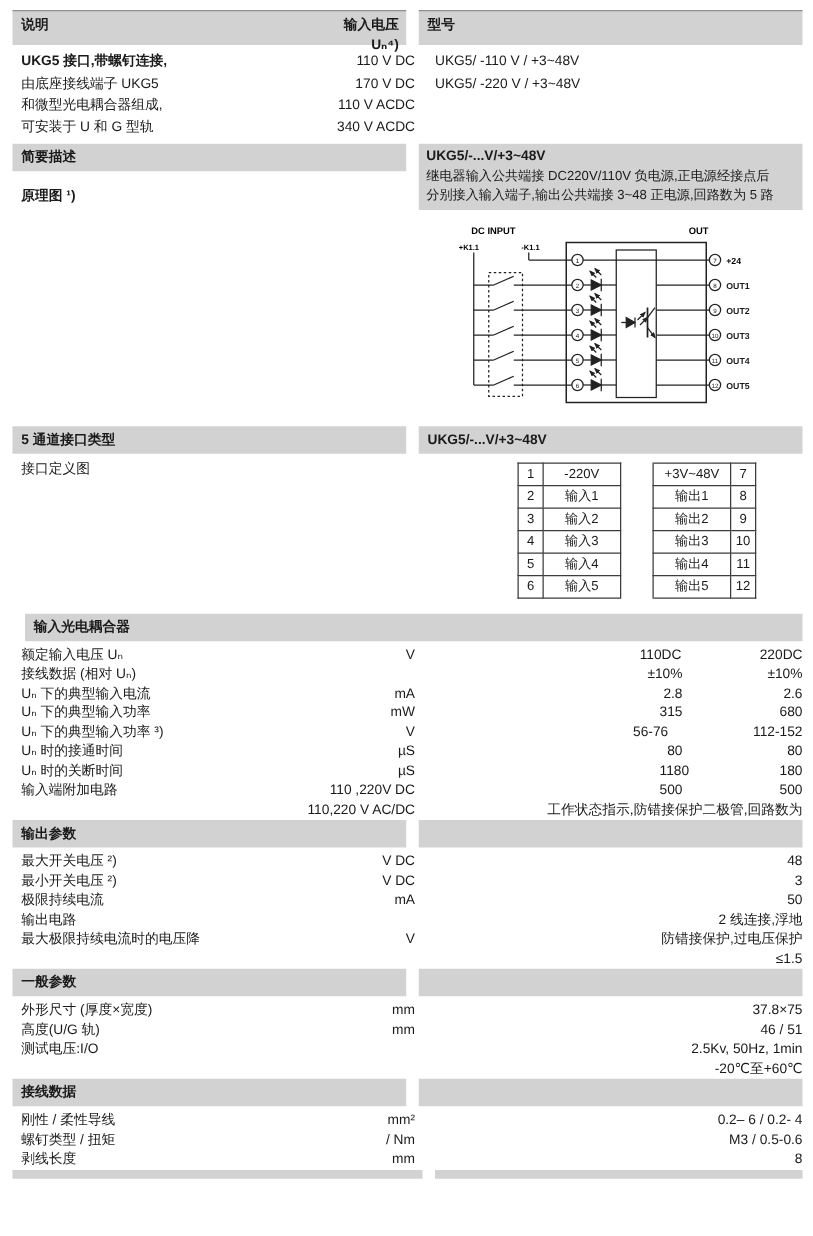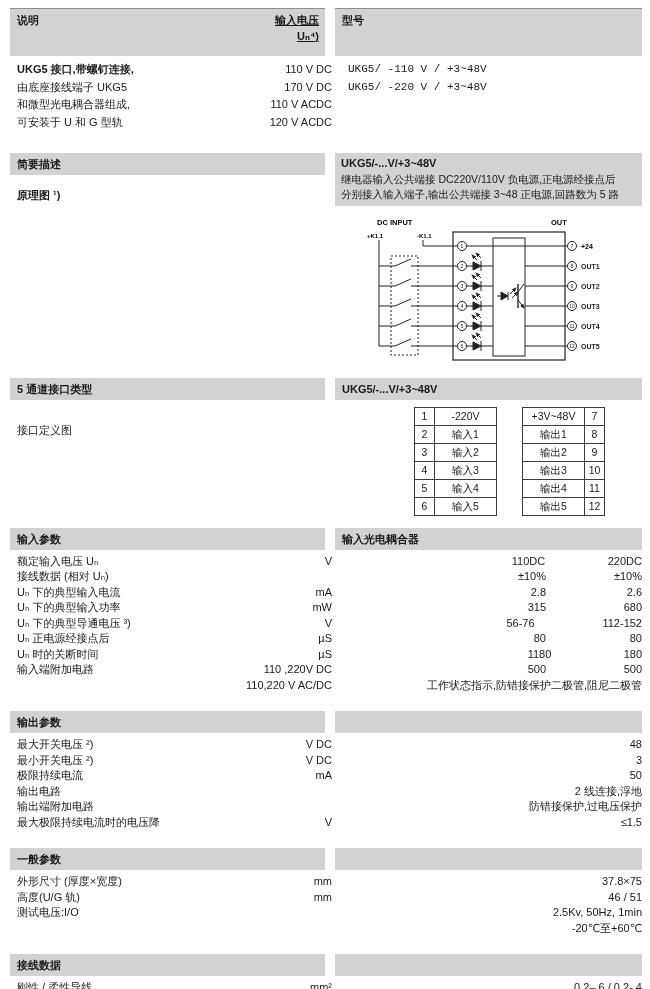--- a/index.html
+++ b/index.html
@@ -8,41 +8,41 @@
     padding:8px 8px 0 10px;background:#fff;overflow:hidden;
     font-family:"Liberation Sans","DejaVu Sans",sans-serif;
     font-size:11px;color:#1a1a1a;line-height:16px;
   }
   .cols{display:flex;}
   .col-l{width:315px;flex:0 0 315px;}
   .gap{width:10px;flex:0 0 10px;}
   .col-r{flex:1;min-width:0;}
   .bar{background:#d2d2d2;font-weight:bold;padding:3px 6px 3px 7px;box-sizing:border-box;}
   .bar.empty{min-height:21px;}
-  .top-bar{height:48px;border-top:1px solid #8f8f8f;}
+  .top-bar{height:28px;border-top:1px solid #8f8f8f;}
   .spread{display:flex;justify-content:space-between;}
-  .right-al{text-align:right;text-decoration:underline;}
+  .right-al{text-align:right;}
   .prow{display:flex;line-height:15.5px;}
   .plabel{flex:1;}
   .punit{text-align:right;white-space:nowrap;}
   .pval{white-space:nowrap;justify-content:flex-end;}
   .v1{display:inline-block;width:96px;}
   .body-pad{padding:4px 0 0 7px;}
   .rbody-pad{padding:4px 0 0 6px;}
   .desc-rows{padding:5px 0 4px 7px;}
   .desc-rows .prow{line-height:17.5px;}
-  .model-rows{padding:5px 0 0 6px;line-height:17.5px;font-family:Liberation Mono, monospace;}
+  .model-rows{padding:5px 0 0 6px;line-height:17.5px;}
   .brief-block{background:#d2d2d2;padding:3px 6px;font-size:10.5px;line-height:15.5px;white-space:nowrap;}
   .brief-block .t{font-weight:bold;font-size:11px;}
   .schematic-wrap{margin:10px 0 0 30px;}
   .iface{border-collapse:collapse;table-layout:fixed;margin:7px 0 0 72px;font-size:10.5px;}
   .iface td{border:1px solid #3c3c3c;height:17px;text-align:center;padding:0 2px;background:#fff;}
   .iface td.mid{border-top:none;border-bottom:none;}
   .gray-block{background:#d2d2d2;padding:3px 6px 4px 7px;line-height:15.5px;}
-  .mt6{margin-top:18px;} .mt8{margin-top:8px;} .mt12{margin-top:12px;}
+  .mt6{margin-top:0;} .mt8{margin-top:8px;} .mt12{margin-top:12px;}
   .bold{font-weight:bold;}
   svg text{font-family:"Liberation Sans","DejaVu Sans",sans-serif;}
 </style>
 </head>
 <body>
 
 <div class="page">
 
   <div class="cols">
     <div class="col-l bar top-bar spread">
@@ -67,21 +67,21 @@
       <div class="prow">
         <span class="plabel">由底座接线端子 UKG5</span>
         <span class="punit">170 V DC</span>
       </div>
       <div class="prow">
         <span class="plabel">和微型光电耦合器组成,</span>
         <span class="punit">110 V ACDC</span>
       </div>
       <div class="prow">
         <span class="plabel">可安装于 U 和 G 型轨</span>
-        <span class="punit">120 V ACDC</span>
+        <span class="punit">340 V ACDC</span>
       </div>
     </div>
     <div class="gap"></div>
     <div class="col-r model-rows">
       <div>UKG5/ -110 V / +3~48V</div>
       <div>UKG5/ -220 V / +3~48V</div>
     </div>
   </div>
 
   <div class="cols mt6">
@@ -301,23 +301,20 @@
           <td>输入5</td>
           <td>输出5</td>
           <td>12</td>
         </tr>
       </tbody>
         </table>
     </div>
   </div>
 
   <div class="cols mt12">
-    <div class="col-l bar">
-      <span>输入参数</span>
-    </div>
     <div class="gap"></div>
     <div class="col-r bar">
       <span>输入光电耦合器</span>
     </div>
   </div>
   <div class="cols">
     <div class="col-l body-pad">
       <div class="prow">
           <span class="plabel">额定输入电压 Uₙ</span>
           <span class="punit">V</span>
@@ -328,25 +325,25 @@
         </div>
       <div class="prow">
           <span class="plabel">Uₙ 下的典型输入电流</span>
           <span class="punit">mA</span>
         </div>
       <div class="prow">
           <span class="plabel">Uₙ 下的典型输入功率</span>
           <span class="punit">mW</span>
         </div>
       <div class="prow">
-          <span class="plabel">Uₙ 下的典型导通电压 ³)</span>
+          <span class="plabel">Uₙ 下的典型输入功率 ³)</span>
           <span class="punit">V</span>
         </div>
       <div class="prow">
-          <span class="plabel">Uₙ 正电源经接点后</span>
+          <span class="plabel">Uₙ 时的接通时间</span>
           <span class="punit">µS</span>
         </div>
       <div class="prow">
           <span class="plabel">Uₙ 时的关断时间</span>
           <span class="punit">µS</span>
         </div>
       <div class="prow">
           <span class="plabel">输入端附加电路</span>
           <span class="punit">110 ,220V DC</span>
         </div>
@@ -387,21 +384,21 @@
         </div>
       <div class="prow pval">
           <span class="v1">1180</span>
           <span>180</span>
         </div>
       <div class="prow pval">
           <span class="v1">500</span>
           <span>500</span>
         </div>
       <div class="prow pval">
-          <span>工作状态指示,防错接保护二极管,阻尼二极管</span>
+          <span>工作状态指示,防错接保护二极管,回路数为</span>
         </div>
     </div>
   </div>
 
   <div class="cols mt6">
     <div class="col-l bar">
       <span>输出参数</span>
     </div>
     <div class="gap"></div>
     <div class="col-r bar empty"></div>
@@ -415,24 +412,20 @@
       <div class="prow">
           <span class="plabel">最小开关电压 ²)</span>
           <span class="punit">V DC</span>
         </div>
       <div class="prow">
           <span class="plabel">极限持续电流</span>
           <span class="punit">mA</span>
         </div>
       <div class="prow">
           <span class="plabel">输出电路</span>
-          <span class="punit"></span>
-        </div>
-      <div class="prow">
-          <span class="plabel">输出端附加电路</span>
           <span class="punit"></span>
         </div>
       <div class="prow">
           <span class="plabel">最大极限持续电流时的电压降</span>
           <span class="punit">V</span>
         </div>
     </div>
     <div class="gap"></div>
     <div class="col-r rbody-pad">
       <div class="prow pval">48</div>

